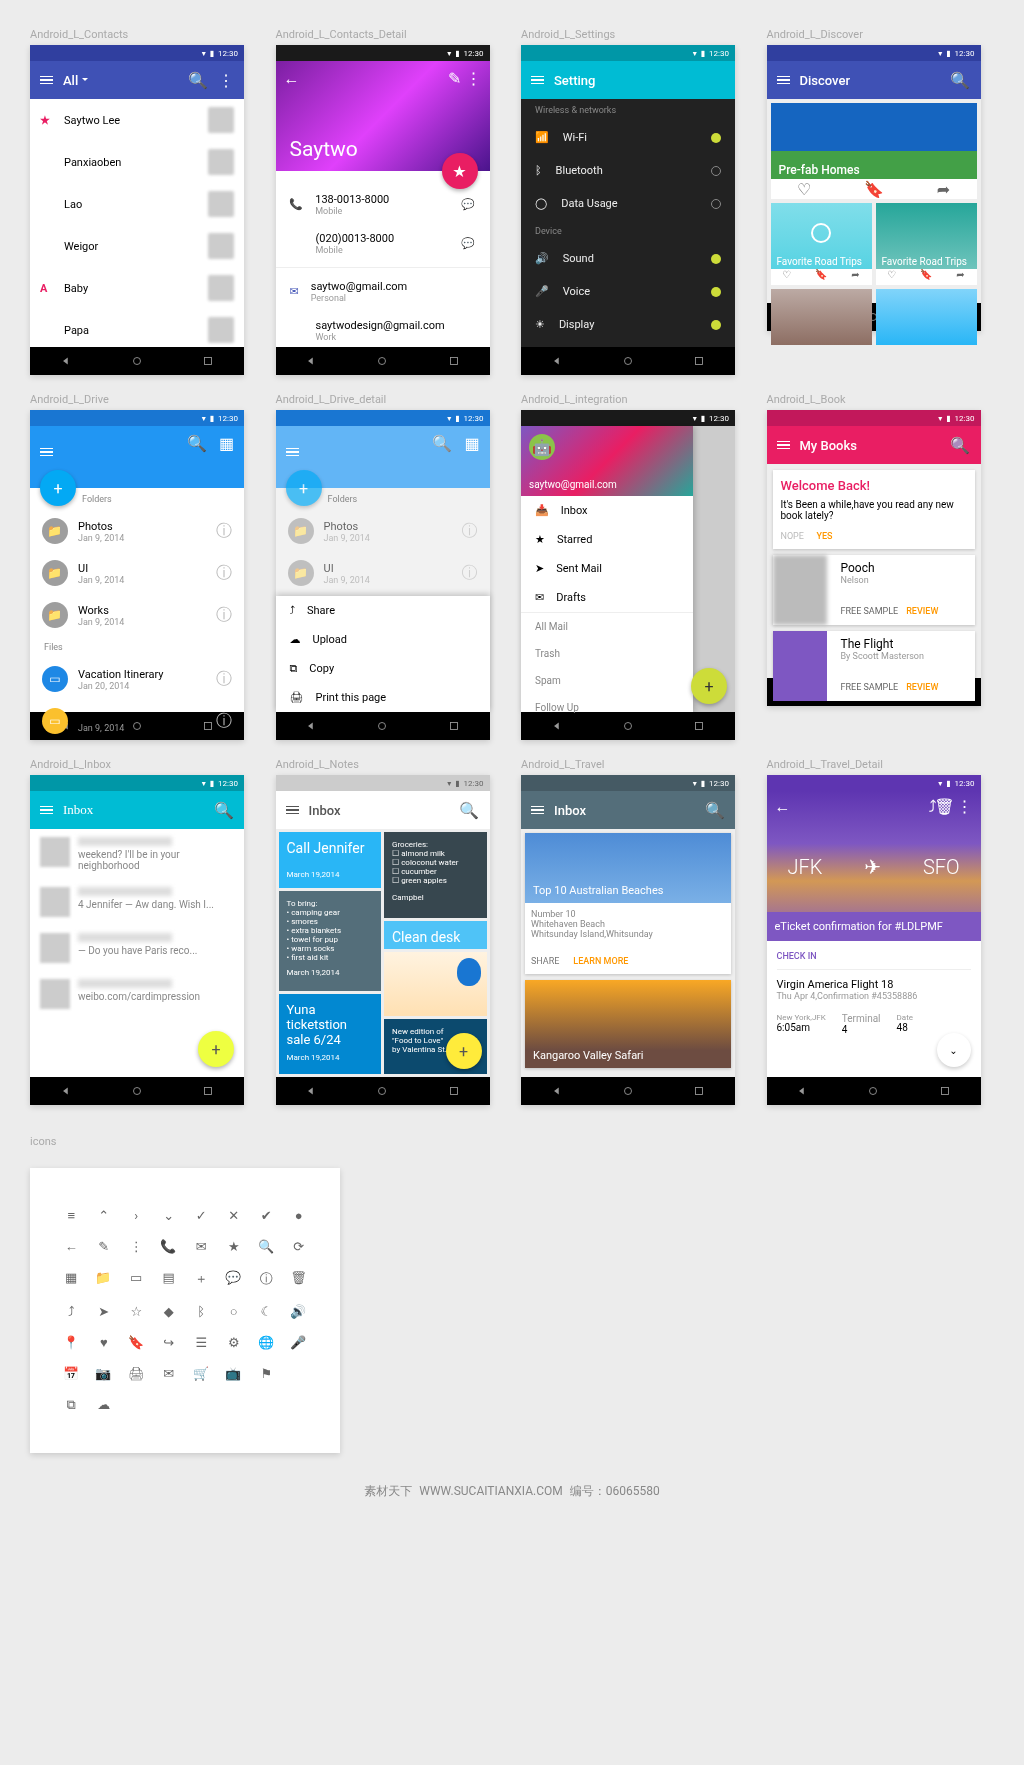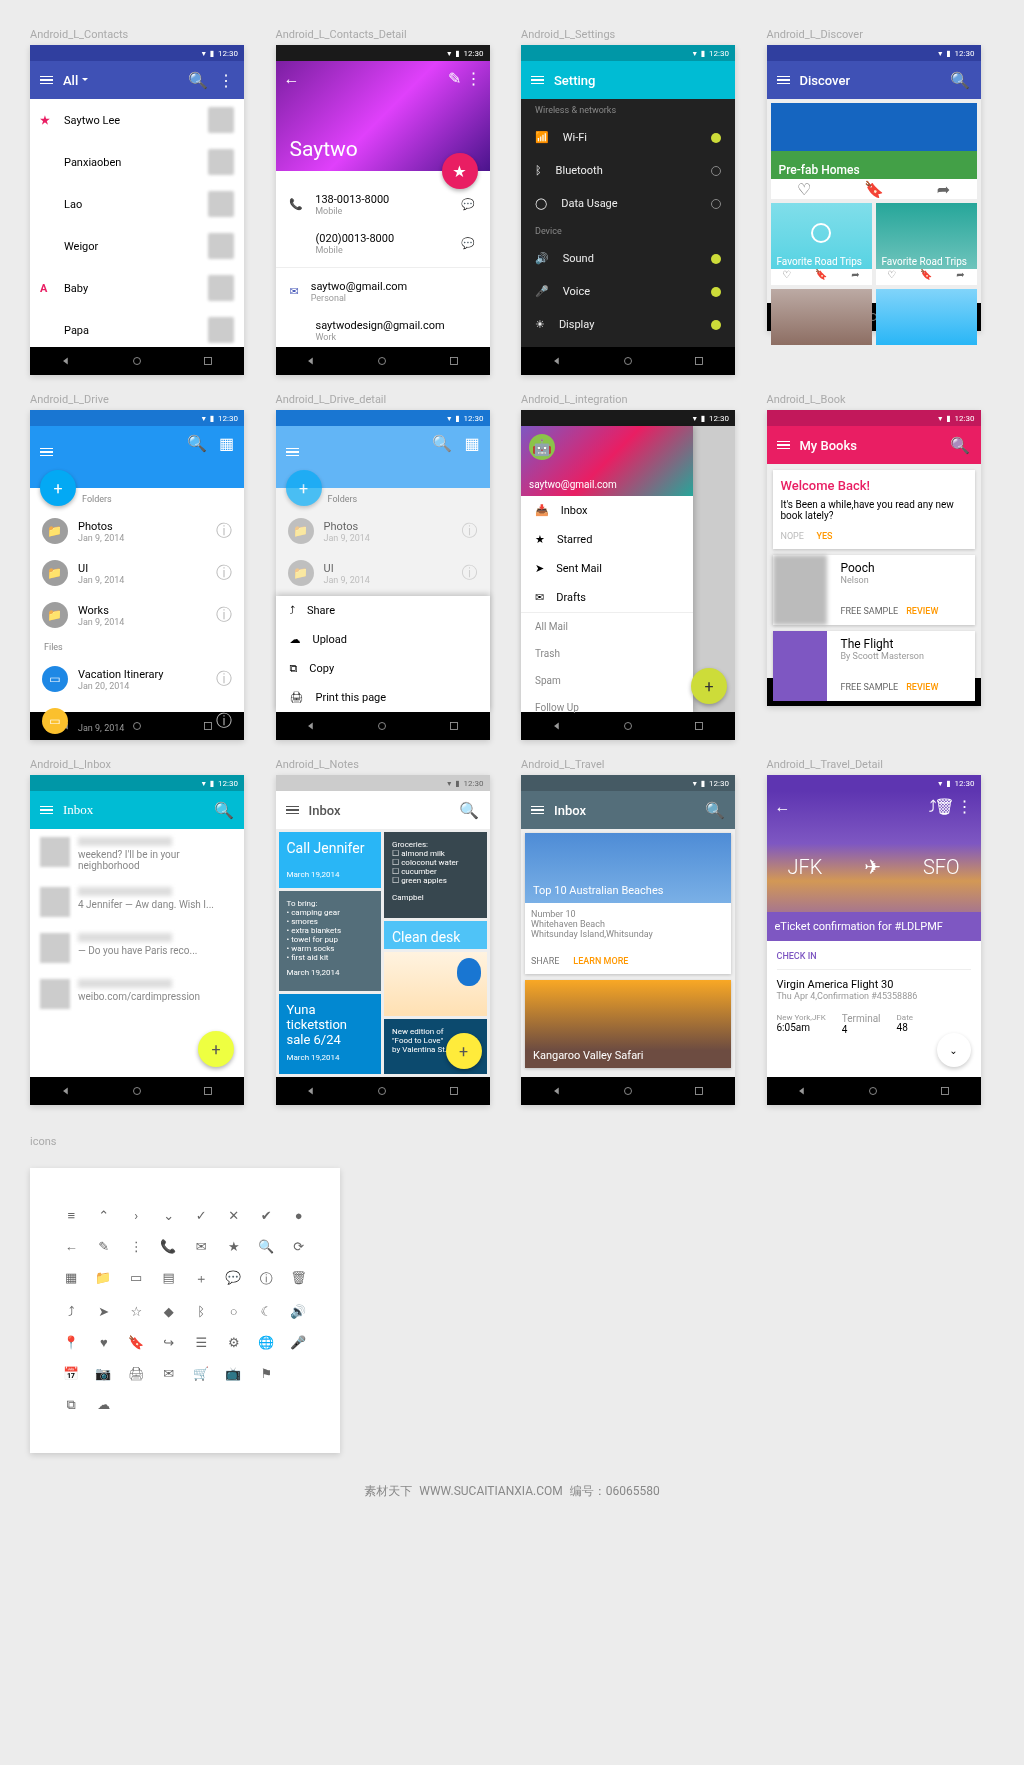--- a/index.html
+++ b/index.html
@@ -815,21 +815,21 @@
   <div style="position:absolute;top:64px;left:0;right:0;display:flex;justify-content:space-around;align-items:center;font-size:20px;font-weight:300">
    <span>JFK</span>
    <span>✈</span>
    <span>SFO</span>
   </div>
   <div style="position:absolute;bottom:0;left:0;right:0;background:#7e57c2;padding:8px;font-size:11px">eTicket confirmation for #LDLPMF</div>
  </div>
  <div class="content" style="height:136px;padding:10px;font-size:10px;position:relative">
   <div style="color:#7e57c2;font-size:9px;font-weight:500">CHECK IN</div>
   <hr style="border:none;border-top:1px solid #eee;margin:8px 0">
-  <div style="font-size:11px">Virgin America Flight 30</div>
+  <div style="font-size:11px">Virgin America Flight 18</div>
   <div style="color:#999;font-size:9px">Thu Apr 4,Confirmation #45358886</div>
   <div style="display:flex;margin-top:12px;gap:16px" id="travel-cols">
             <div>
               <div style="color:#999;font-size:8px">New York,JFK</div>
               <div style="font-size:10px">6:05am</div>
             </div>
             <div>
               <div style="color:#999;font-size:10px">Terminal</div>
               <div style="font-size:10px">4</div>
             </div>

